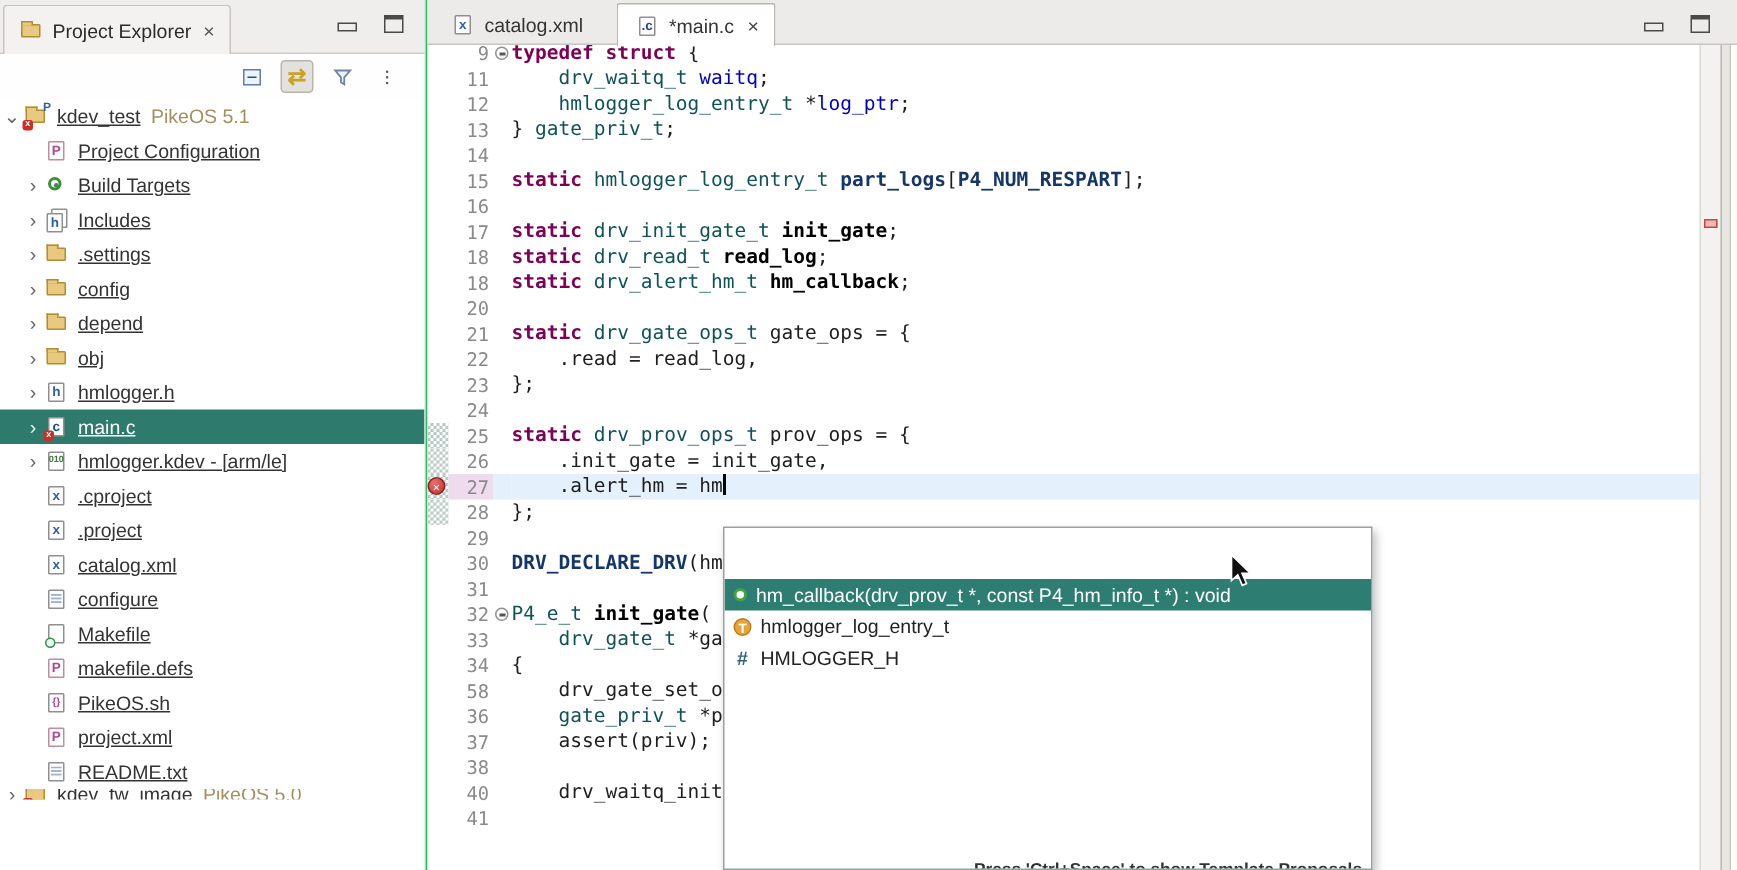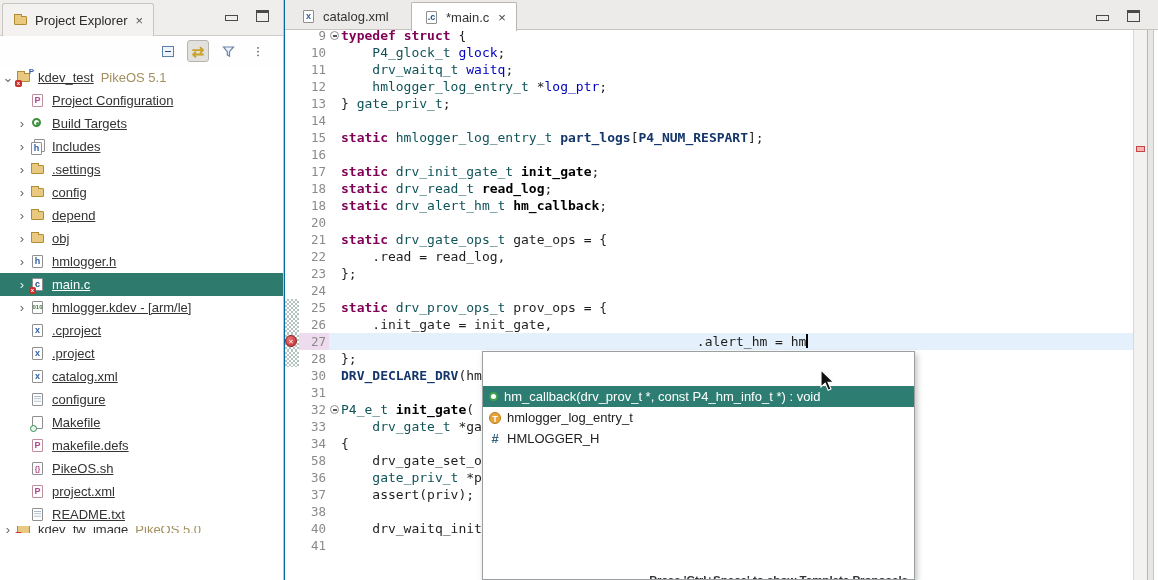--- a/index.html
+++ b/index.html
@@ -1,17 +1,17 @@
 <!DOCTYPE html>
 <html style="--sel-tree: #2e7a6c; --sel-popup: #2e7d72; --decor: #a38f5f; --kw: #7f0055; --type: #0f5358; --field: #0000c0; --macro: #15366b; --curline: #e4f0fb;"><head>
 <meta charset="utf-8">
 <style>
   * { margin:0; padding:0; box-sizing:border-box; }
   html,body { width:1158px; height:580px; overflow:hidden; font-family:"Liberation Sans",sans-serif; background:#ecebe9; }
-  #stage { position:relative; width:1158px; height:580px; background:#0369a1; }
+  #stage { position:relative; width:1158px; height:580px; background:#22c55e; }
 
   
   #explorer { position:absolute; left:0; top:0; width:284px; height:580px; background:#fff; border-right:1px solid #c6c3bf; }
   #exp-tabstrip { position:absolute; left:0; top:0; width:100%; height:36px; background:#f0eeec; border-bottom:1px solid #cfccc8; }
   #exp-tab { position:absolute; left:2px; top:3px; height:33px; padding:0 10px 0 8px; display:flex; align-items:center; gap:6px;
              background:#f4f2f0; border:1px solid #c8c5c0; border-bottom:none; border-radius:3px 3px 0 0; }
   #exp-tab .lbl { font-size:13px; color:#2b2b2b; }
   #exp-tab .close { font-size:13px; color:#555; margin-left:2px; cursor:pointer; }
   .winbtns { position:absolute; top:10px; display:flex; gap:18px; }
   #exp-winbtns { right:14px; }
@@ -57,21 +57,21 @@
   .ed-tab .close { color:#444; font-size:13px; margin-left:3px; }
   #ed-winbtns { right:18px; }
 
   #code-area { position:absolute; left:0; top:0; width:848px; height:580px; background:#fff; }
   #code-lines { position:absolute; left:0; top:27px; width:848px; }
   .crow { position:relative; display:flex; height:17px; font-family:"DejaVu Sans Mono",monospace; font-size:13px; line-height:17px; white-space:pre; }
   .c-ann { width:14px; flex:none; position:relative; }
   .c-num { width:30px; flex:none; text-align:right; padding-right:3px; color:#8a8a8a; font-size:12.5px; }
   .c-fold { width:12px; flex:none; position:relative; }
   .c-code { flex:1; color:#1e1e1e; position:relative; }
-  .crow.cur .c-code, .crow.cur .c-fold { background:var(--curline);text-align:center; }
+  .crow.cur .c-code, .crow.cur .c-fold { background:var(--curline); }
   .crow.errline .c-num { background:#eedcee; }
   .c-ann.hatch { background-color:#fff;
      background-image:linear-gradient(45deg,#b3c3bf 25%,transparent 25%,transparent 75%,#b3c3bf 75%),
                       linear-gradient(45deg,#b3c3bf 25%,transparent 25%,transparent 75%,#b3c3bf 75%);
      background-size:4px 4px; background-position:0 0,2px 2px; }
   .err-ico { position:absolute; left:0px; top:2px; width:12px; height:12px; background:radial-gradient(circle at 35% 30%,#e87070,#c22e2e); border-radius:50%; border:1px solid #8f1f1f;
      color:#fff; font-size:8px; font-weight:bold; text-align:center; line-height:11px; }
   .fold-m { position:absolute; left:1px; top:4px; width:9px; height:9px; border:1px solid #919191; border-radius:50%; background:#fff; }
   .fold-m::before { content:""; position:absolute; left:2px; top:3.4px; width:4px; height:1.2px; background:#555; }
   .tk-kw { color:var(--kw); font-weight:bold; }
@@ -301,39 +301,39 @@
           <span class="lab">kdev_fw_image</span>
           <span class="suffix">PikeOS 5.0</span>
         </div>
       </div>
   </div>
 
   <div id="editor">
     <div id="code-area">
       <div id="code-lines">
           <div class="crow"><span class="c-ann"></span><span class="c-num">9</span><span class="c-fold"><span class="fold-m"></span></span><span class="c-code"><span class="tk-kw">typedef</span><span class="tk-pl"> </span><span class="tk-kw">struct</span><span class="tk-pl"> {</span></span></div>
-          <div class="crow"><span class="c-ann"></span><span class="c-num">10</span><span class="c-fold"></span><span class="c-code"><span class="tk-pl">    </span><span class="tk-type">P4_glock_t</span><span class="tk-pl"> </span><span class="tk-field">glock</span><span class="tk-pl">;</span></span></div>
           <div class="crow"><span class="c-ann"></span><span class="c-num">11</span><span class="c-fold"></span><span class="c-code"><span class="tk-pl">    </span><span class="tk-type">drv_waitq_t</span><span class="tk-pl"> </span><span class="tk-field">waitq</span><span class="tk-pl">;</span></span></div>
           <div class="crow"><span class="c-ann"></span><span class="c-num">12</span><span class="c-fold"></span><span class="c-code"><span class="tk-pl">    </span><span class="tk-type">hmlogger_log_entry_t</span><span class="tk-pl"> *</span><span class="tk-field">log_ptr</span><span class="tk-pl">;</span></span></div>
           <div class="crow"><span class="c-ann"></span><span class="c-num">13</span><span class="c-fold"></span><span class="c-code"><span class="tk-pl">} </span><span class="tk-type">gate_priv_t</span><span class="tk-pl">;</span></span></div>
           <div class="crow"><span class="c-ann"></span><span class="c-num">14</span><span class="c-fold"></span><span class="c-code"></span></div>
           <div class="crow"><span class="c-ann"></span><span class="c-num">15</span><span class="c-fold"></span><span class="c-code"><span class="tk-kw">static</span><span class="tk-pl"> </span><span class="tk-type">hmlogger_log_entry_t</span><span class="tk-pl"> </span><span class="tk-glob">part_logs</span><span class="tk-pl">[</span><span class="tk-macro">P4_NUM_RESPART</span><span class="tk-pl">];</span></span></div>
           <div class="crow"><span class="c-ann"></span><span class="c-num">16</span><span class="c-fold"></span><span class="c-code"></span></div>
           <div class="crow"><span class="c-ann"></span><span class="c-num">17</span><span class="c-fold"></span><span class="c-code"><span class="tk-kw">static</span><span class="tk-pl"> </span><span class="tk-type">drv_init_gate_t</span><span class="tk-pl"> </span><span class="tk-fn">init_gate</span><span class="tk-pl">;</span></span></div>
           <div class="crow"><span class="c-ann"></span><span class="c-num">18</span><span class="c-fold"></span><span class="c-code"><span class="tk-kw">static</span><span class="tk-pl"> </span><span class="tk-type">drv_read_t</span><span class="tk-pl"> </span><span class="tk-fn">read_log</span><span class="tk-pl">;</span></span></div>
           <div class="crow"><span class="c-ann"></span><span class="c-num">18</span><span class="c-fold"></span><span class="c-code"><span class="tk-kw">static</span><span class="tk-pl"> </span><span class="tk-type">drv_alert_hm_t</span><span class="tk-pl"> </span><span class="tk-fn">hm_callback</span><span class="tk-pl">;</span></span></div>
           <div class="crow"><span class="c-ann"></span><span class="c-num">20</span><span class="c-fold"></span><span class="c-code"></span></div>
           <div class="crow"><span class="c-ann"></span><span class="c-num">21</span><span class="c-fold"></span><span class="c-code"><span class="tk-kw">static</span><span class="tk-pl"> </span><span class="tk-type">drv_gate_ops_t</span><span class="tk-pl"> gate_ops = {</span></span></div>
           <div class="crow"><span class="c-ann"></span><span class="c-num">22</span><span class="c-fold"></span><span class="c-code"><span class="tk-pl">    .read = read_log,</span></span></div>
           <div class="crow"><span class="c-ann"></span><span class="c-num">23</span><span class="c-fold"></span><span class="c-code"><span class="tk-pl">};</span></span></div>
           <div class="crow"><span class="c-ann"></span><span class="c-num">24</span><span class="c-fold"></span><span class="c-code"></span></div>
           <div class="crow"><span class="c-ann hatch"></span><span class="c-num">25</span><span class="c-fold"></span><span class="c-code"><span class="tk-kw">static</span><span class="tk-pl"> </span><span class="tk-type">drv_prov_ops_t</span><span class="tk-pl"> prov_ops = {</span></span></div>
           <div class="crow"><span class="c-ann hatch"></span><span class="c-num">26</span><span class="c-fold"></span><span class="c-code"><span class="tk-pl">    .init_gate = init_gate,</span></span></div>
           <div class="crow cur errline"><span class="c-ann hatch"><span class="err-ico">✕</span></span><span class="c-num">27</span><span class="c-fold"></span><span class="c-code"><span class="tk-pl">    .alert_hm = hm</span><span class="caret"></span></span></div>
           <div class="crow"><span class="c-ann hatch"></span><span class="c-num">28</span><span class="c-fold"></span><span class="c-code"><span class="tk-pl">};</span></span></div>
+          <div class="crow"><span class="c-ann"></span><span class="c-num">29</span><span class="c-fold"></span><span class="c-code"></span></div>
           <div class="crow"><span class="c-ann"></span><span class="c-num">30</span><span class="c-fold"></span><span class="c-code"><span class="tk-macro">DRV_DECLARE_DRV</span><span class="tk-pl">(hm</span></span></div>
           <div class="crow"><span class="c-ann"></span><span class="c-num">31</span><span class="c-fold"></span><span class="c-code"></span></div>
           <div class="crow"><span class="c-ann"></span><span class="c-num">32</span><span class="c-fold"><span class="fold-m"></span></span><span class="c-code"><span class="tk-type">P4_e_t</span><span class="tk-pl"> </span><span class="tk-fn">init_gate</span><span class="tk-pl">(</span></span></div>
           <div class="crow"><span class="c-ann"></span><span class="c-num">33</span><span class="c-fold"></span><span class="c-code"><span class="tk-pl">    </span><span class="tk-type">drv_gate_t</span><span class="tk-pl"> *ga</span></span></div>
           <div class="crow"><span class="c-ann"></span><span class="c-num">34</span><span class="c-fold"></span><span class="c-code"><span class="tk-pl">{</span></span></div>
           <div class="crow"><span class="c-ann"></span><span class="c-num">58</span><span class="c-fold"></span><span class="c-code"><span class="tk-pl">    drv_gate_set_o</span></span></div>
           <div class="crow"><span class="c-ann"></span><span class="c-num">36</span><span class="c-fold"></span><span class="c-code"><span class="tk-pl">    </span><span class="tk-type">gate_priv_t</span><span class="tk-pl"> *p</span></span></div>
           <div class="crow"><span class="c-ann"></span><span class="c-num">37</span><span class="c-fold"></span><span class="c-code"><span class="tk-pl">    assert(priv);</span></span></div>
           <div class="crow"><span class="c-ann"></span><span class="c-num">38</span><span class="c-fold"></span><span class="c-code"></span></div>
           <div class="crow"><span class="c-ann"></span><span class="c-num">40</span><span class="c-fold"></span><span class="c-code"><span class="tk-pl">    drv_waitq_init</span></span></div>

